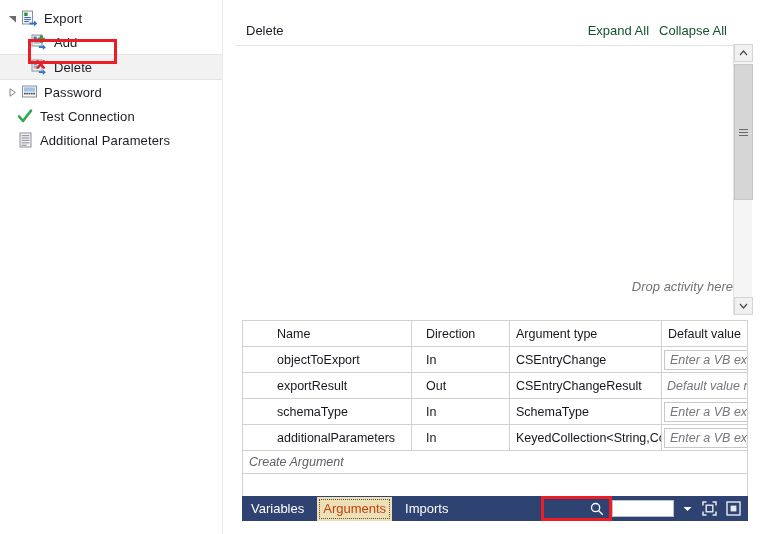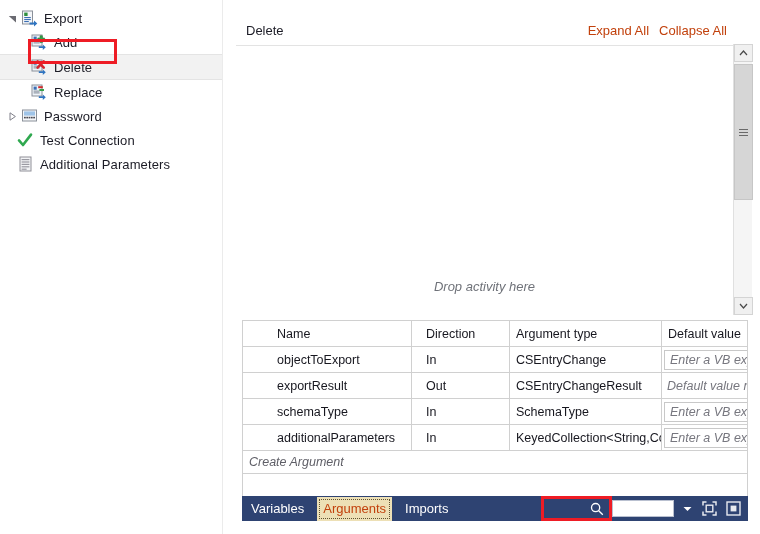--- a/index.html
+++ b/index.html
@@ -120,39 +120,39 @@
     color: #1b1b25;
   }
   .header-actions {
     display: flex;
     align-items: center;
     gap: 10px;
     padding-right: 6px;
   }
   .header-link {
     font-size: 13px;
-    color: #c2410c;
+    color: #14532d;
     cursor: pointer;
   }
 
   
   #canvas {
     position: absolute;
     left: 0;
     top: 47px;
     width: 497px;
     height: 268px;
     background: #ffffff;
   }
   #drop-hint {
     position: absolute;
     left: 0;
     right: 0;
     top: 232px;
-    text-align: center;
+    text-align: right;
     font-style: italic;
     font-size: 13px;
     color: #6f7279;
   }
 
   
   #vscroll {
     position: absolute;
     left: 497px;
     top: 44px;
@@ -419,34 +419,20 @@
             <svg width="17" height="17" viewBox="0 0 17 17">
               <rect x="1" y="1" width="10" height="11" fill="#eef3f9" stroke="#8a9099" stroke-width="1"></rect>
               <rect x="2.6" y="2.6" width="3.1" height="3.1" fill="#3c6fb4"></rect>
               <rect x="2.6" y="6.6" width="6" height="1" fill="#7f8894"></rect>
               <rect x="2.6" y="8.4" width="6" height="1" fill="#7f8894"></rect>
               <path d="M6.6 2.4 L12.8 8.6 M12.8 2.4 L6.6 8.6" stroke="#d5242b" stroke-width="2.5" stroke-linecap="round"></path>
               <path d="M7.8 12.3 h4 v-1.8 l3 2.7 -3 2.7 v-1.8 h-4 z" fill="#2f74c0"></path>
             </svg>
           </div>
           <span class="tree-label">Delete</span>
-        </div>
-        <div class="tree-row" style="padding-left: 30px;">
-          <div class="tree-ico">
-            <svg width="17" height="17" viewBox="0 0 17 17">
-              <rect x="1" y="1" width="10" height="11" fill="#eef3f9" stroke="#8a9099" stroke-width="1"></rect>
-              <rect x="2.6" y="2.6" width="3.1" height="3.1" fill="#3c6fb4"></rect>
-              <rect x="2.6" y="6.6" width="6" height="1" fill="#7f8894"></rect>
-              <rect x="2.6" y="8.4" width="6" height="1" fill="#7f8894"></rect>
-              <path d="M7.2 2.2 h4.6 v2 h-4.6 z" fill="#cf2a2a"></path>
-              <path d="M8.4 5 h4.6 v2 h-4.6 z" fill="#36a14a"></path>
-              <path d="M7.8 12.3 h4 v-1.8 l3 2.7 -3 2.7 v-1.8 h-4 z" fill="#2f74c0"></path>
-            </svg>
-          </div>
-          <span class="tree-label">Replace</span>
         </div>
         <div class="tree-row" style="padding-left: 4px;">
           <div class="twisty">
             <svg width="9" height="9" viewBox="0 0 9 9">
               <path d="M2 0.8 L7.4 4.5 L2 8.2 Z" fill="none" stroke="#80808a" stroke-width="1"></path>
             </svg>
           </div>
           <div class="tree-ico">
             <svg width="17" height="17" viewBox="0 0 17 17">
               <rect x="1.5" y="2" width="14" height="11" fill="#f5f7fa" stroke="#8a9099" stroke-width="1"></rect>

